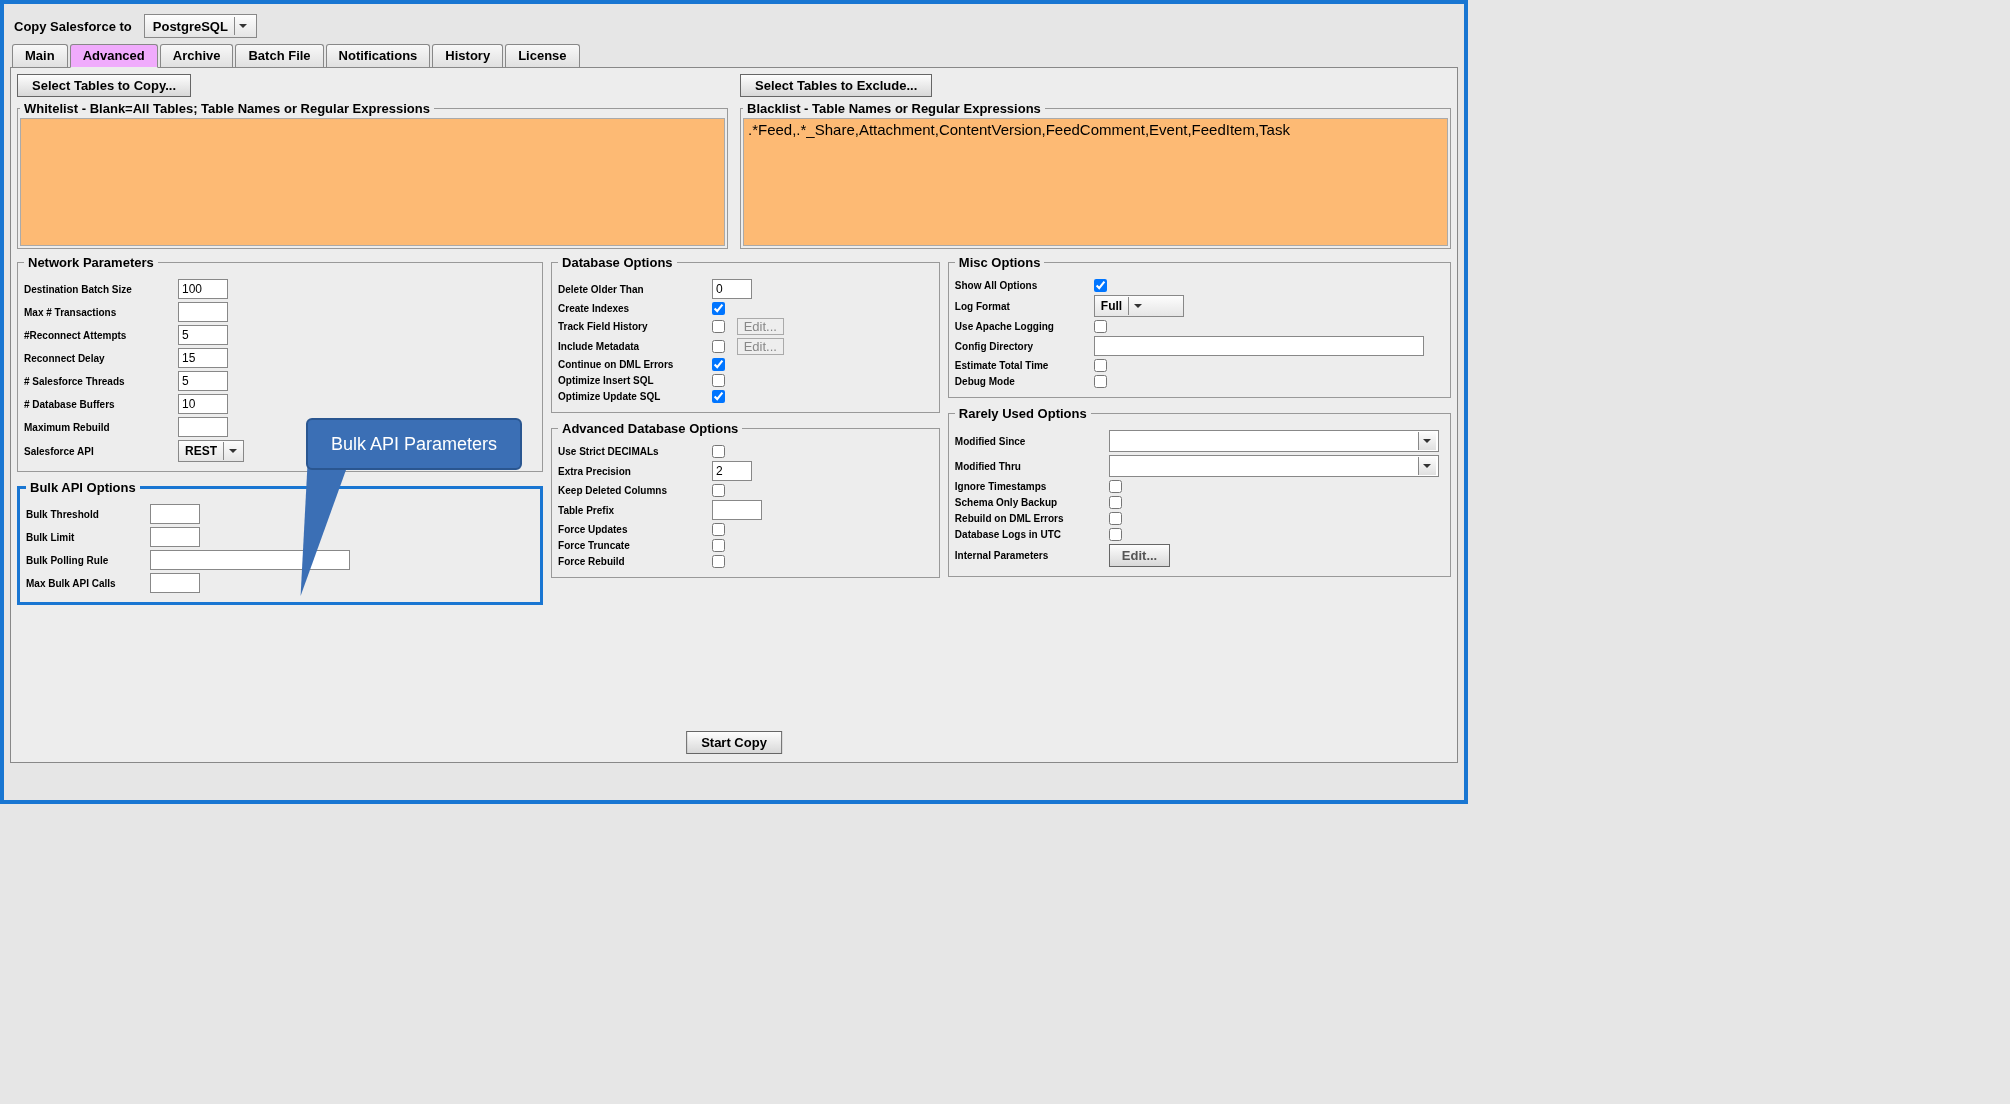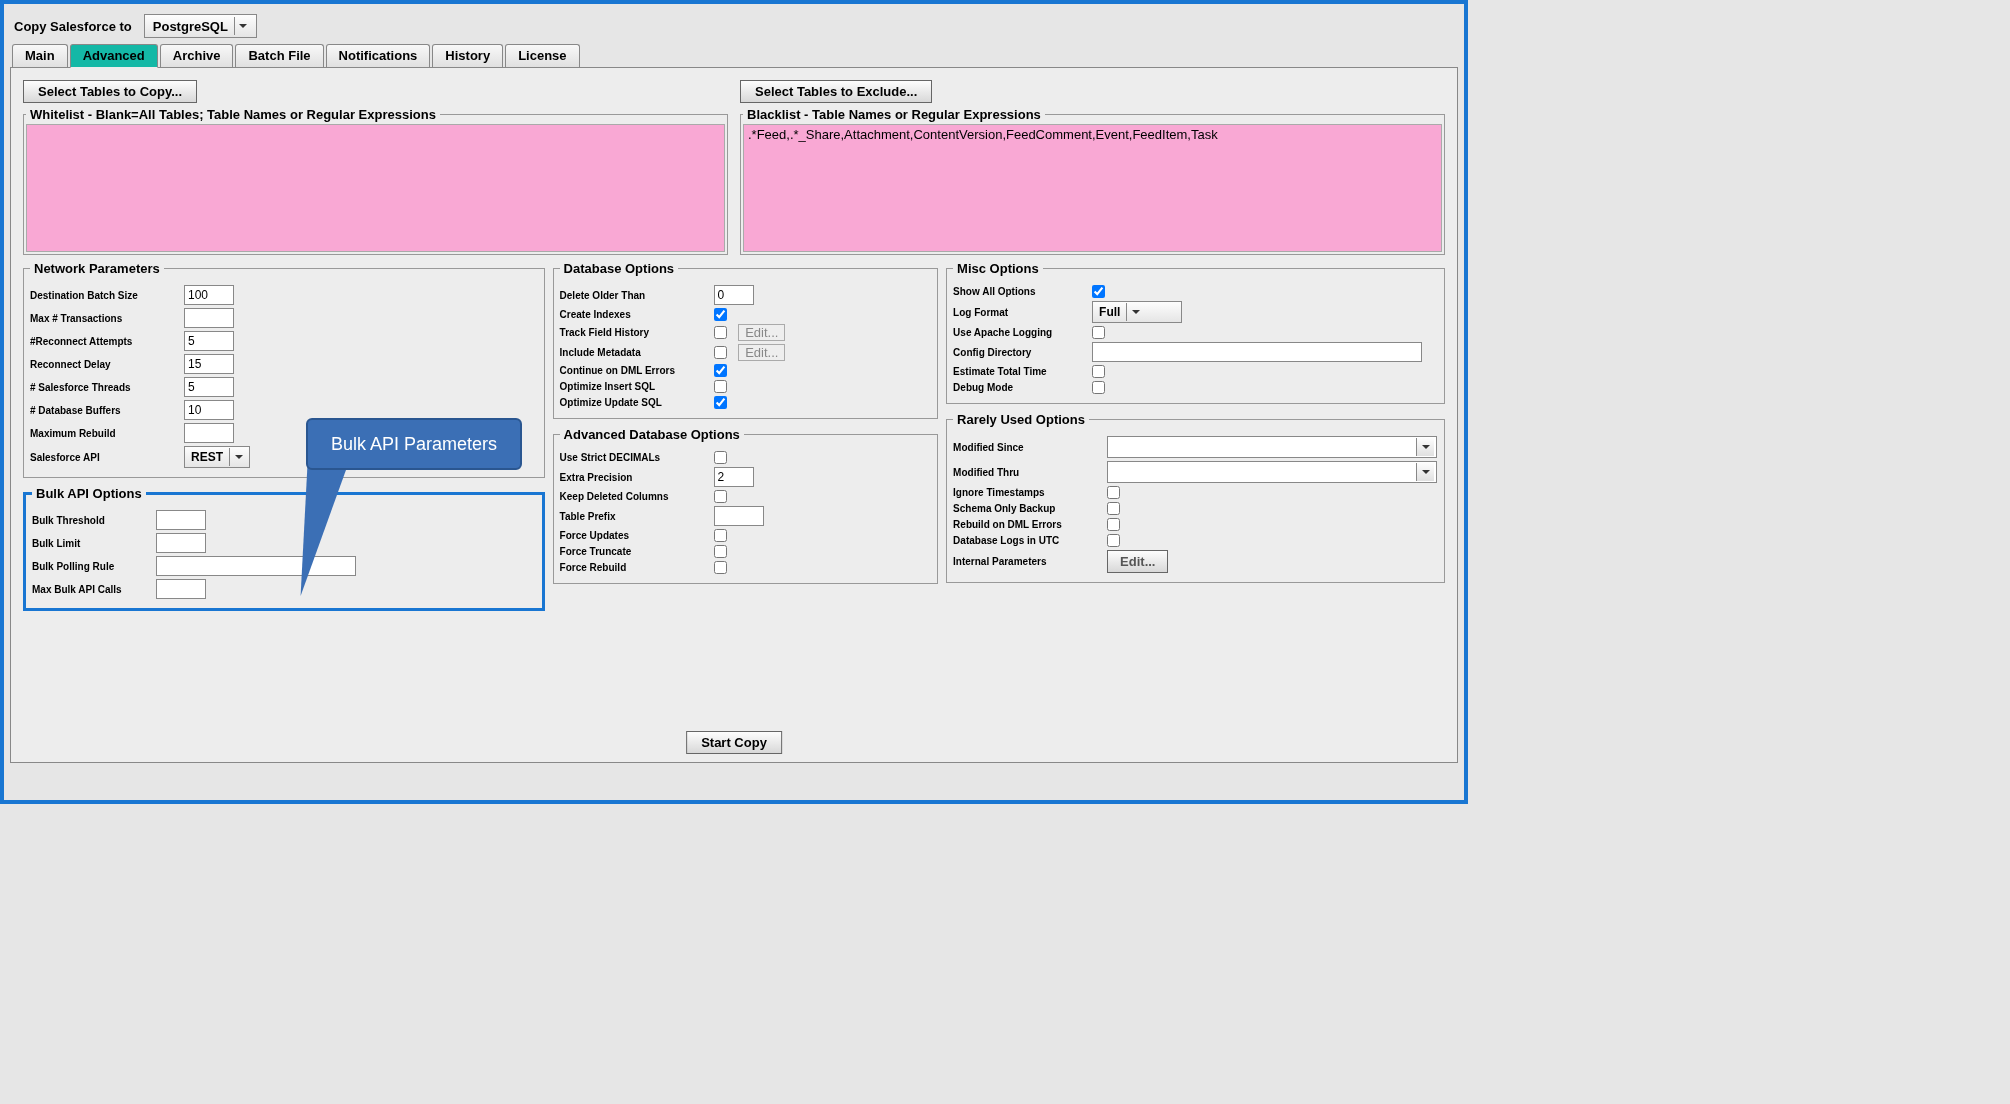--- a/index.html
+++ b/index.html
@@ -51,29 +51,29 @@
   .tab {
     background: linear-gradient(#f8f8f8,#e0e0e0);
     border: 1px solid #888;
     border-bottom: none;
     padding: 3px 12px 4px;
     font-weight: bold;
     cursor: pointer;
     border-radius: 3px 3px 0 0;
   }
   .tab.active {
-    background: #14b8a6;
+    background: #f0abfc;
     border-bottom: 1px solid #EDEDED;
     margin-bottom: -1px;
   }
   .tab-body {
     border: 1px solid #888;
     margin: 0 6px 6px 6px;
     background: #EDEDED;
-    padding: 12px;
+    padding: 6px;
     height: 696px;
     position: relative;
     z-index: 1;
   }
   .btn {
     background: linear-gradient(#fdfdfd,#d8d8d8);
     border: 1px solid #666;
     padding: 3px 14px;
     font-weight: bold;
     cursor: pointer;
@@ -91,26 +91,26 @@
   fieldset {
     border: 1px solid #999;
     margin: 0;
     padding: 6px;
     background: #EDEDED;
     position: relative;
   }
   fieldset legend { font-weight: bold; padding: 0 4px; }
   .list-box {
     flex: 1;
-    background: #f9a8d4;
+    background: #fdba74;
     border: 1px solid #aaa;
     height: 128px;
     padding: 2px 4px;
     overflow: auto;
-    font-size: 13px;
+    font-size: 15px;
   }
   .columns {
     display: flex;
     gap: 8px;
     margin-top: 6px;
   }
   .col { flex: 1; display:flex; flex-direction:column; gap:8px; }
   .form-row {
     display: flex;
     align-items: center;

